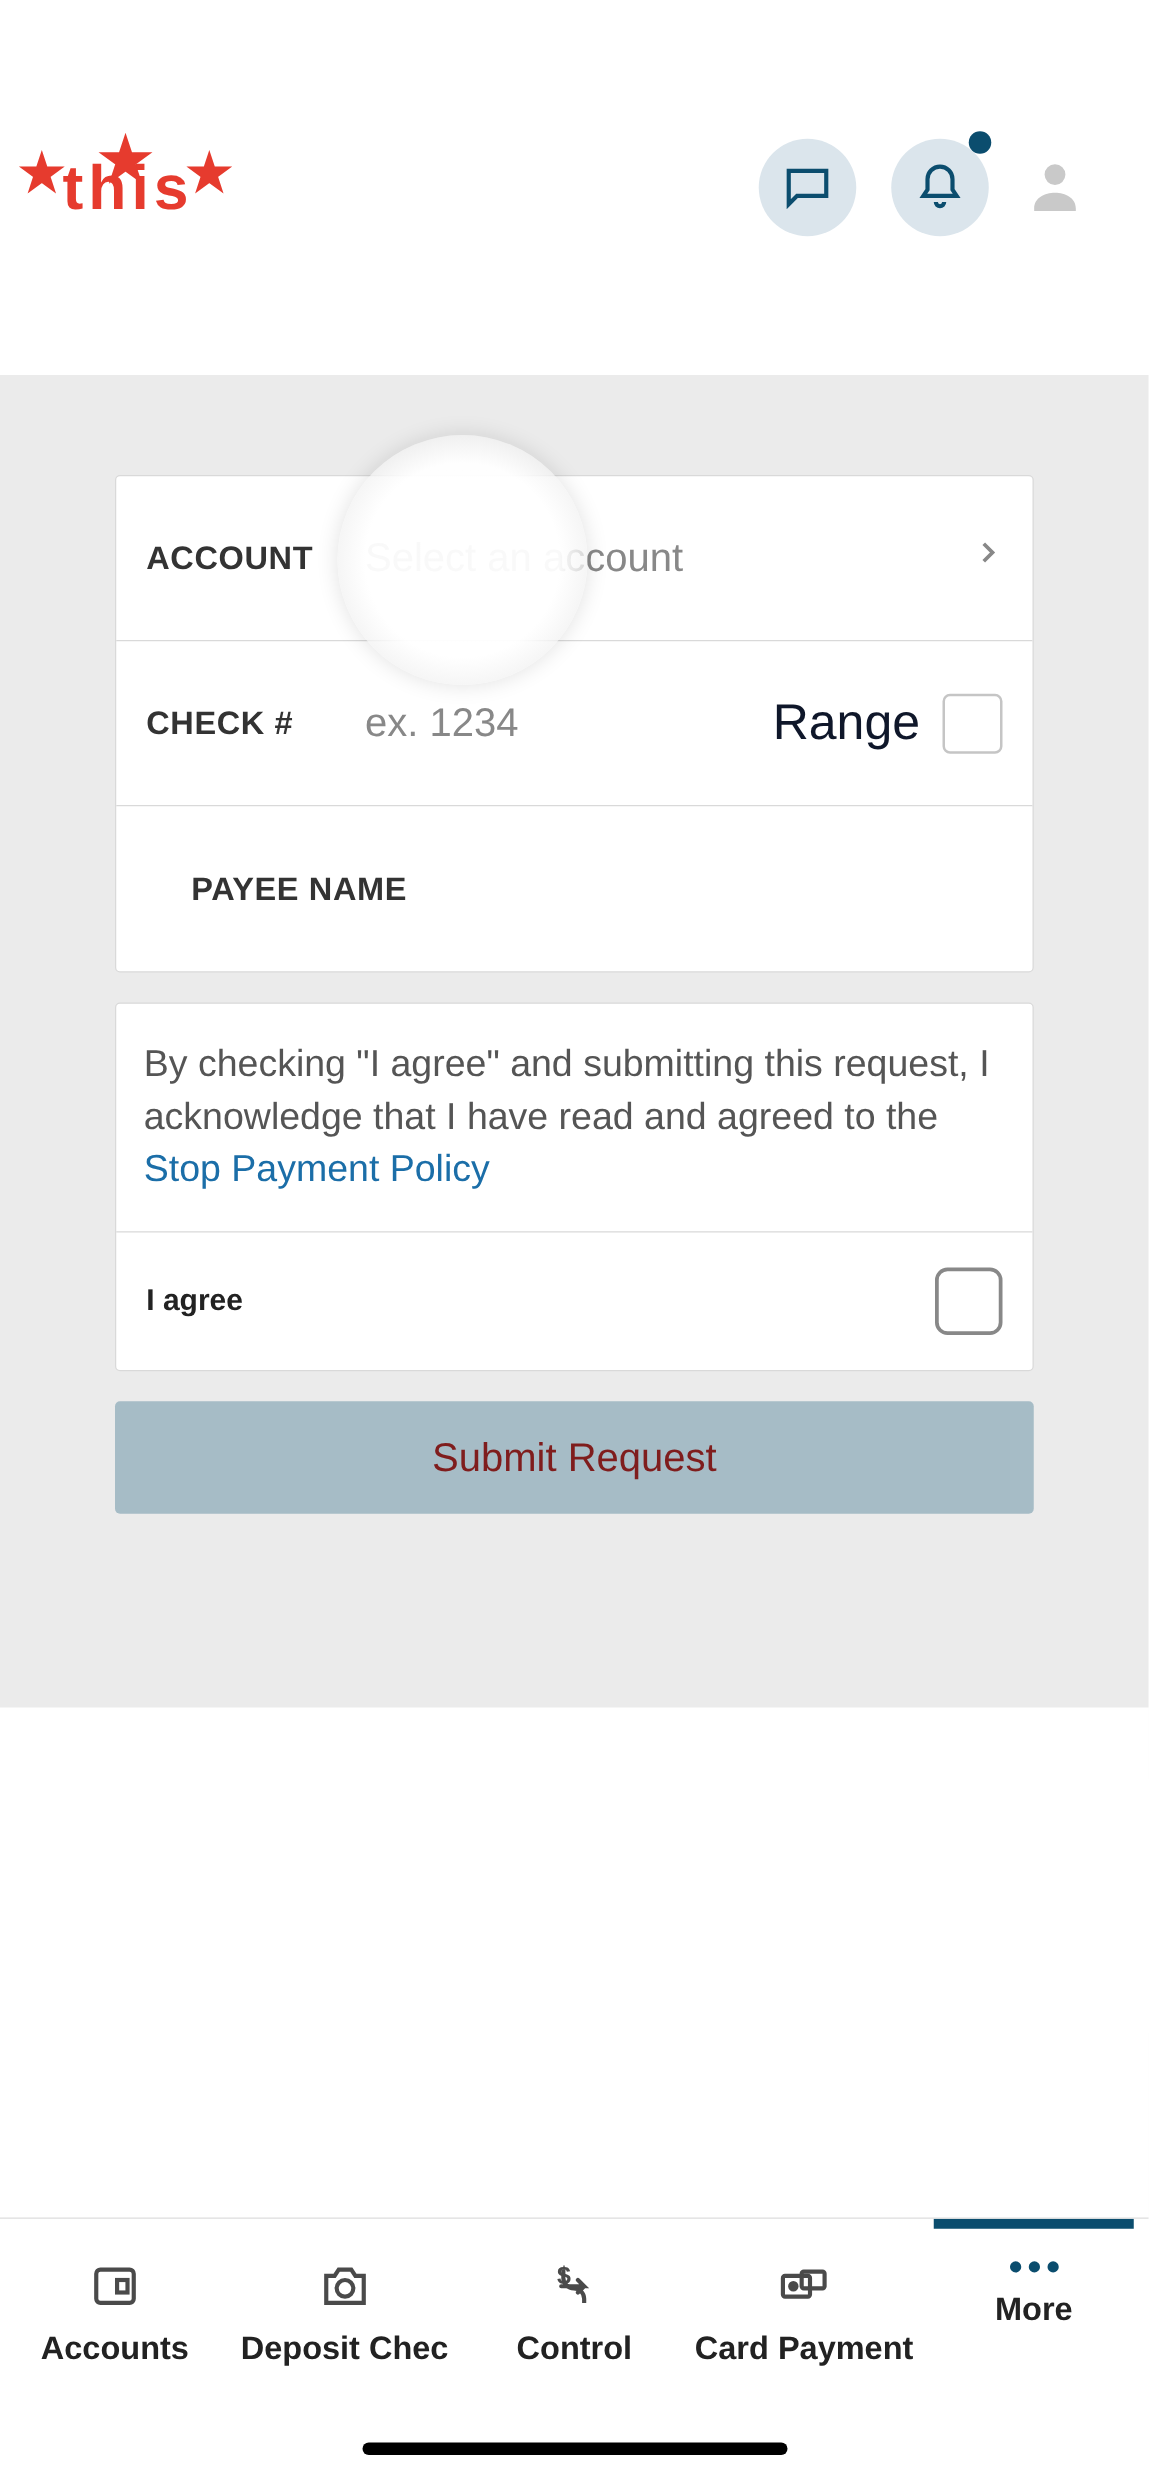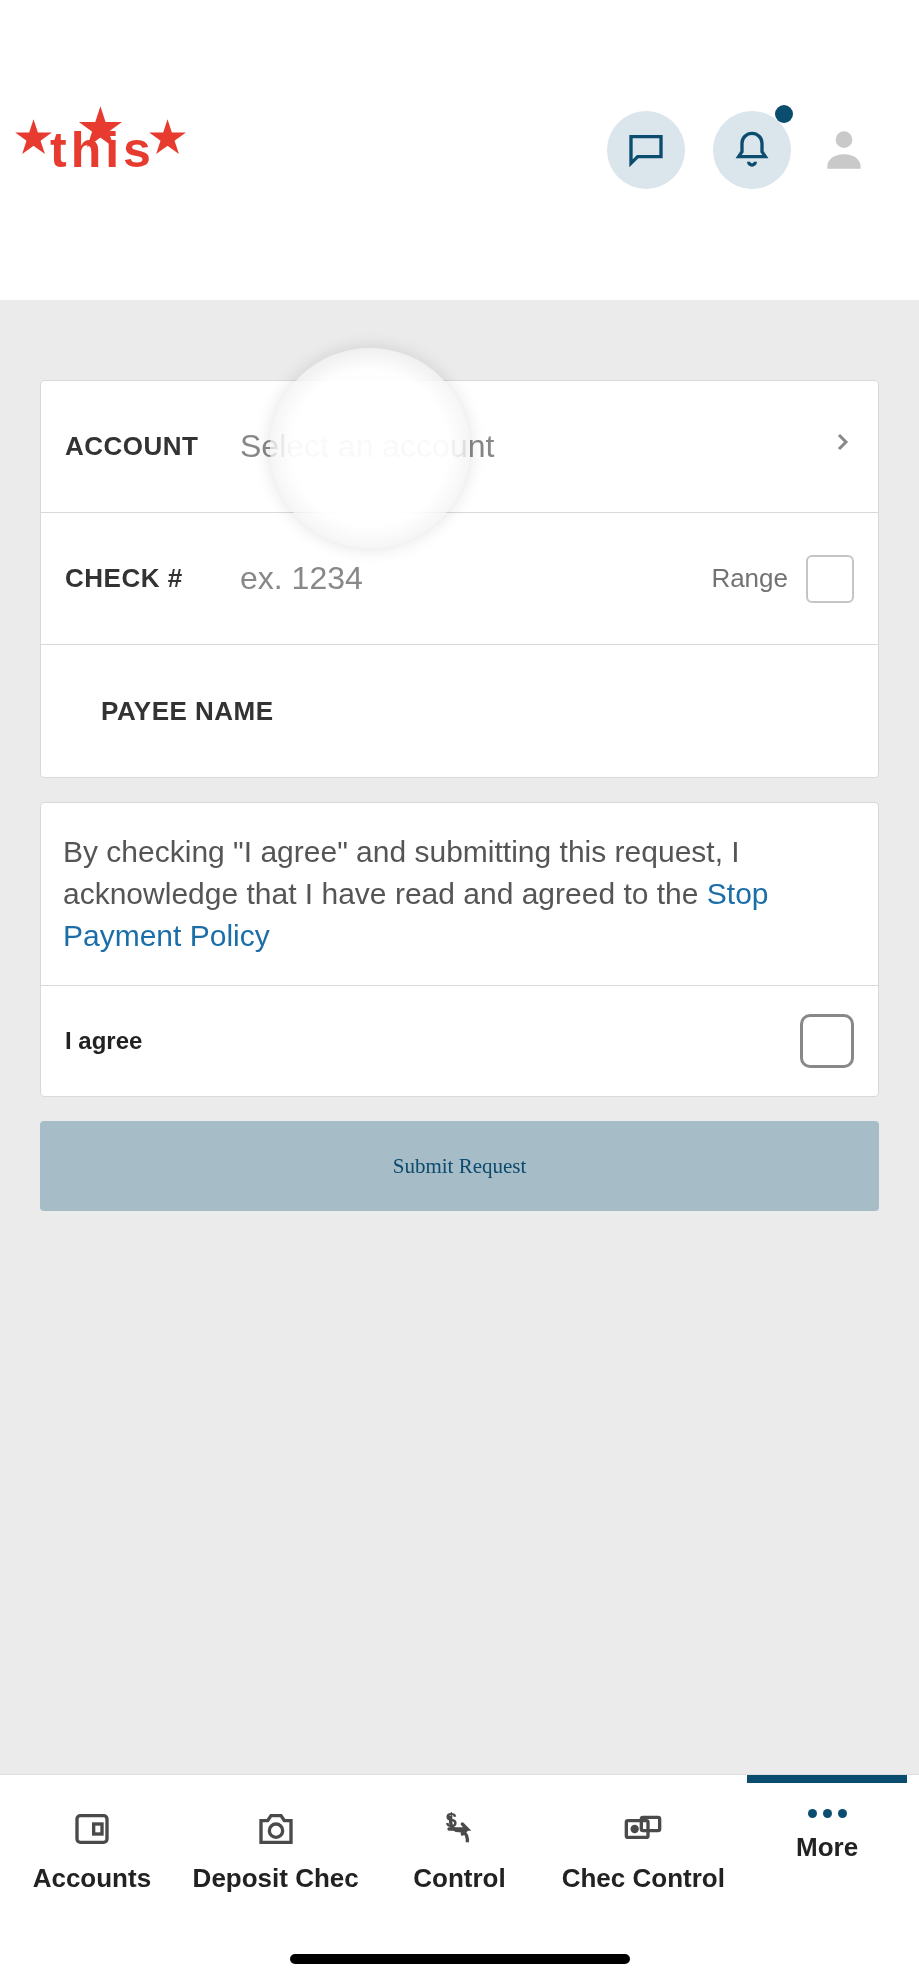--- a/index.html
+++ b/index.html
@@ -7,37 +7,37 @@
     .header { height: 300px; background: #fff; display: flex; align-items: center; justify-content: space-between; padding: 0 50px; }
     .logo { color: #e63b2e; font-weight: 700; font-size: 50px; letter-spacing: 4px; position: relative; }
     .logo .stars { position: absolute; top: -22px; left: 50%; transform: translateX(-50%); display: flex; gap: 18px; }
     .logo .stars span:nth-child(1){ transform: translateY(10px) scale(0.85);}
     .logo .stars span:nth-child(3){ transform: translateY(10px) scale(0.85);}
     .header-icons { display: flex; align-items: center; gap: 28px; }
     .icon-btn { width: 78px; height: 78px; border-radius: 50%; background: #dbe5ec; display: flex; align-items: center; justify-content: center; position: relative; cursor: pointer; }
     .icon-btn svg { width: 40px; height: 40px; }
     .notif-dot { position: absolute; top: -6px; right: -2px; width: 18px; height: 18px; border-radius: 50%; background: #0b4d6e; }
     .profile-ico { width: 50px; height: 50px; color: #c9c9c9; }
-    .content { background: #ebebeb; padding: 80px 40px 30px; height: 1474px; }
+    .content { background: #ebebeb; padding: 80px 92px 30px; height: 1066px; }
     .card { background: #fff; border: 1px solid #d9d9d9; border-radius: 4px; margin-bottom: 24px; }
     .row { display: flex; align-items: center; padding: 0 24px; height: 132px; border-bottom: 1px solid #d9d9d9; }
     .row:last-child { border-bottom: none; margin-left: 36px; }
     .row-label { width: 175px; flex-shrink: 0; font-size: 26px; font-weight: 600; color: #333; letter-spacing: 0.5px; }
     .row-value { flex: 1; font-size: 32px; color: #6c6c6c; }
     .placeholder-txt { color: #888; }
     .chev { color: #888; font-size: 36px; }
     .range-wrap { display: flex; align-items: center; gap: 18px; }
-    .range-lbl { font-size: 26px; color: #737373; }
+    .range-lbl { font-size: 40px; color: #0f172a; }
     .checkbox { width: 48px; height: 48px; border: 2px solid #c5c5c5; border-radius: 6px; background: #fff; }
     .disclosure { padding: 28px 22px; font-size: 30px; line-height: 1.4; color: #555; border-bottom: 1px solid #d9d9d9; }
     .disclosure a { color: #1b6ea8; text-decoration: none; }
     .agree-row { display: flex; align-items: center; justify-content: space-between; padding: 0 24px; height: 110px; }
     .agree-lbl { font-size: 24px; font-weight: 700; color: #222; }
     .agree-box { width: 54px; height: 54px; border: 3px solid #888; border-radius: 10px; }
-    .submit-btn { width: 100%; height: 90px; background: #a6bcc6; color: #0c4a6e; font-size: 21px; border: none; border-radius: 4px; cursor: pointer; font-family: Liberation Serif, serif; }
+    .submit-btn { width: 100%; height: 90px; background: #a6bcc6; color: #7f1d1d; font-size: 32px; border: none; border-radius: 4px; cursor: pointer; }
     .highlight-circle { position: absolute; width: 200px; height: 200px; border-radius: 50%; background: radial-gradient(circle, rgba(255,255,255,0.95) 55%, rgba(230,230,230,0.6) 80%, rgba(200,200,200,0) 100%); box-shadow: 0 0 18px rgba(0,0,0,0.12); pointer-events: none; }
     .bottom-nav { position: absolute; left: 0; right: 0; bottom: 0; height: 206px; background: #fff; border-top: 1px solid #ddd; display: flex; }
     .nav-item { flex: 1; display: flex; flex-direction: column; align-items: center; justify-content: flex-start; padding-top: 34px; gap: 14px; font-size: 26px; font-weight: 700; color: #222; overflow: hidden; white-space: nowrap; cursor: pointer; position: relative; }
     .nav-item svg { width: 40px; height: 40px; color: #4a4a4a; }
     .nav-item:last-child .active-bar { position: absolute; top: 0; left: 12px; right: 12px; height: 8px; background: #0b4d6e; }
     .home-indicator { position: absolute; bottom: 16px; left: 50%; transform: translateX(-50%); width: 340px; height: 10px; background: #000; border-radius: 6px; }
     .dots { display:flex; gap:6px;}
     .dots span{ width:9px;height:9px;border-radius:50%;background:#0b4d6e;}
   </style>
 </head>
@@ -136,21 +136,21 @@
         <text x="4" y="11" font-size="12" fill="#4a4a4a" stroke="none" font-weight="bold">$</text>
       </svg>
     <span>Control</span>
   </div>
   <div class="nav-item">
     <svg viewBox="0 0 24 24" fill="none" stroke="#4a4a4a" stroke-width="2">
         <rect x="2" y="7" width="13" height="10" rx="1"></rect>
         <rect x="11" y="5" width="11" height="8" rx="1"></rect>
         <circle cx="7" cy="12" r="1.5" fill="#4a4a4a"></circle>
       </svg>
-    <span>Chec Control</span>
+    <span>Card Payment</span>
   </div>
   <div class="nav-item">
     <div class="active-bar"></div>
     <div class="dots">
         <span></span>
         <span></span>
         <span></span>
       </div>
     <span>More</span>
   </div>

